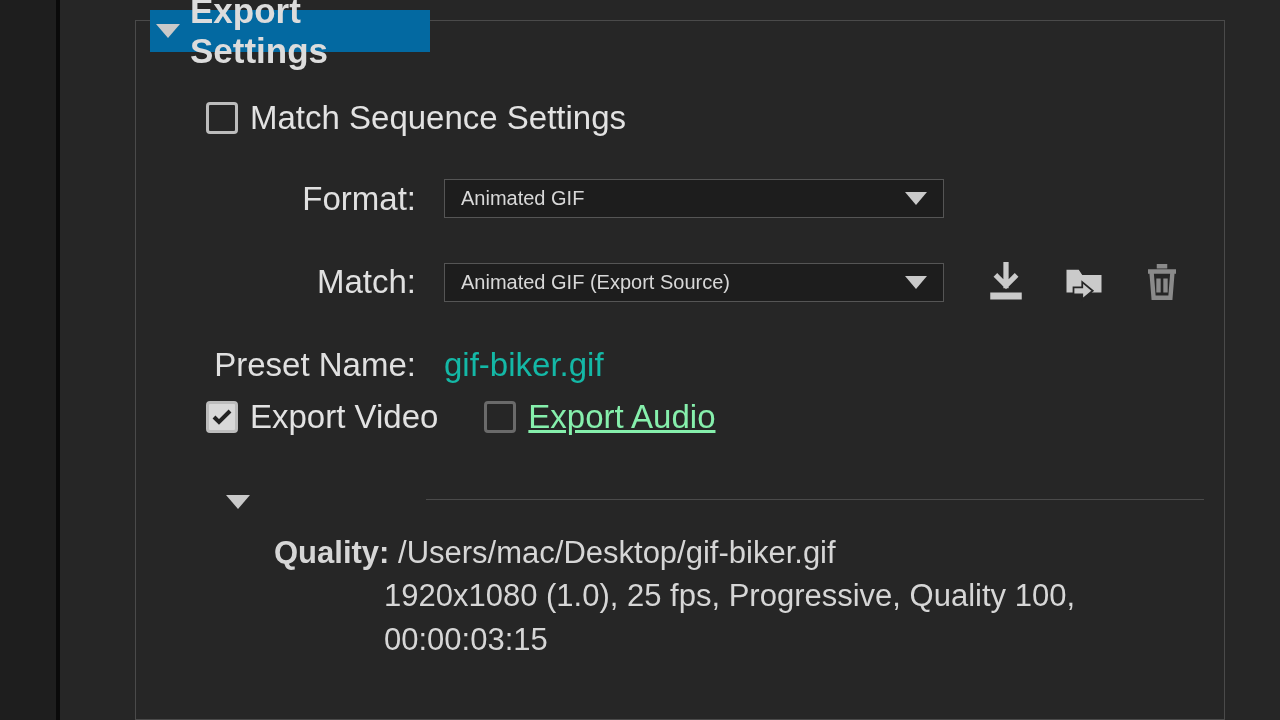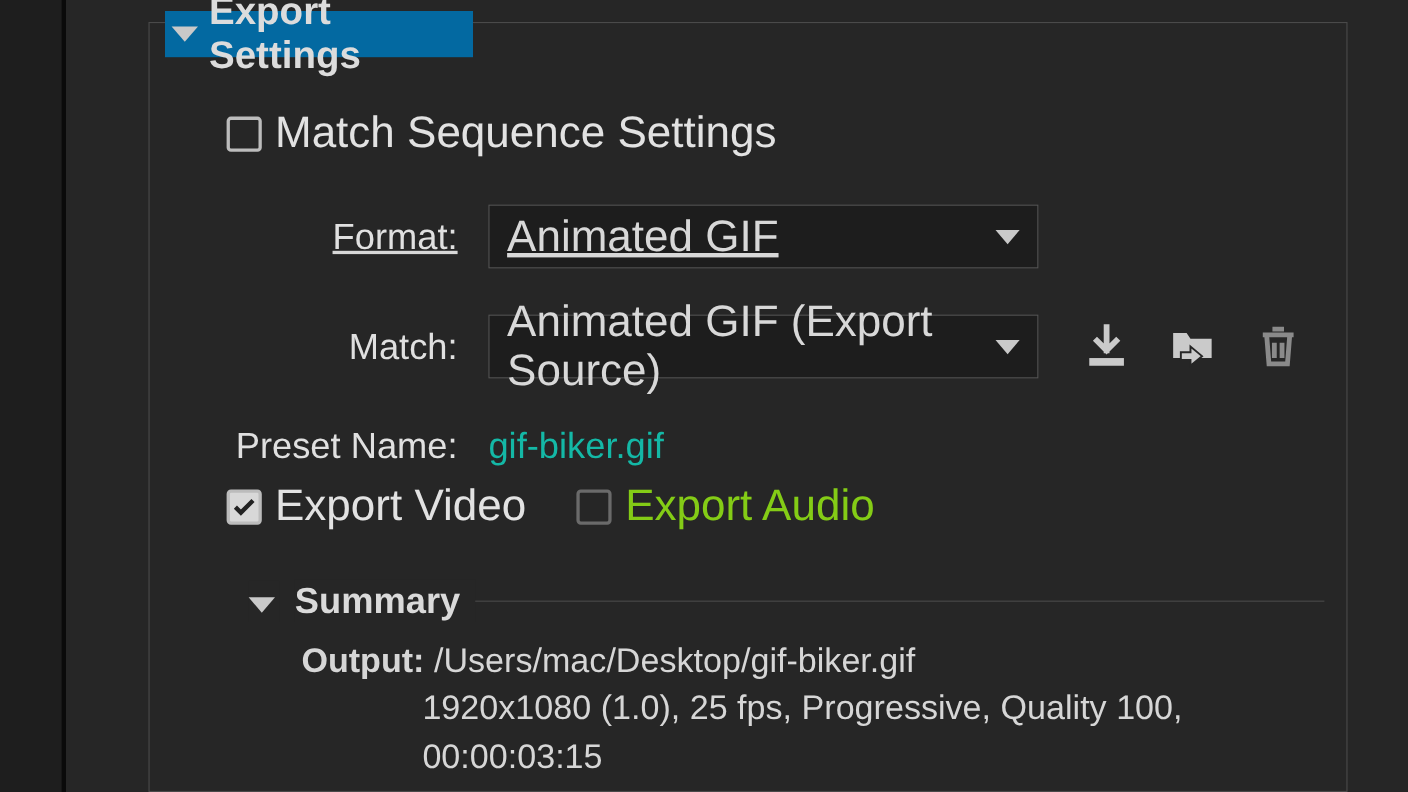--- a/index.html
+++ b/index.html
@@ -50,62 +50,62 @@
     font-size: 35px;
     font-weight: 600;
     color: #dcdcdc;
   }
   .row {
     display: flex;
     align-items: center;
     margin-left: 50px;
   }
   .row1 { margin-top: 78px; }
-  .row2 { margin-top: 42px; text-decoration: underline; }
+  .row2 { margin-top: 42px; }
   .row3 { margin-top: 42px; }
   .row4 { margin-top: 42px; }
   .row5 { margin-top: 42px; }
   .row6 { margin-top: 14px; }
 
   .checkbox {
     width: 32px; height: 32px;
     border: 3px solid #bcbcbc;
     border-radius: 4px;
     display: inline-flex;
     align-items: center;
     justify-content: center;
     background: transparent;
     flex-shrink: 0;
   }
   .checkbox.checked { background: #d8d8d8; }
   .checkbox.checked svg { display: block; }
   .checkbox svg { display: none; width: 24px; height: 24px; }
-  .check-label { margin-left: 12px; font-size: 40px; color: #e2e2e2; }
-  .check-label.disabled { color: #84cc16; }
+  .check-label { margin-left: 12px; font-size: 33px; color: #e2e2e2; }
+  .check-label.disabled { color: #86efac; text-decoration: underline; }
   .checkbox.disabled { border-color: #6a6a6a; }
 
   .field-label {
     width: 238px;
     text-align: right;
     font-size: 33px;
     color: #e0e0e0;
     flex-shrink: 0;
     padding-right: 28px;
   }
   .select {
     width: 500px;
-    height: 58px;
+    height: 39px;
     background: #1d1d1d;
     border: 1px solid #555;
     display: flex;
     align-items: center;
     justify-content: space-between;
     padding: 0 16px;
     color: #d8d8d8;
-    font-size: 40px;
+    font-size: 20px;
   }
   .select .sel-chev {
     width: 0; height: 0;
     border-left: 11px solid transparent;
     border-right: 11px solid transparent;
     border-top: 13px solid #c9c9c9;
   }
   .icon-row { display: flex; align-items: center; margin-left: 40px; gap: 34px; }
   .icon-btn {
     width: 44px; height: 44px;
@@ -239,23 +239,22 @@
     <span style="width:46px"></span>
 
     <span class="checkbox disabled">
       
     </span>
     <span class="check-label disabled">Export Audio</span>
   </div>
 
   <div class="summary-header">
     <span class="summary-chev"><span class="chev"></span></span>
-    <span class="summary-title">Summary</span>
     <span class="summary-line"></span>
   </div>
 
   <div class="summary-body">
-    <span class="bold">Output:</span>
+    <span class="bold">Quality:</span>
     <span>/Users/mac/Desktop/gif-biker.gif</span><br>
     <span style="margin-left:110px; display:inline-block;">1920x1080 (1.0), 25 fps, Progressive, Quality 100, 00:00:03:15</span>
   </div>
 
 </div>
 
 </body></html>

